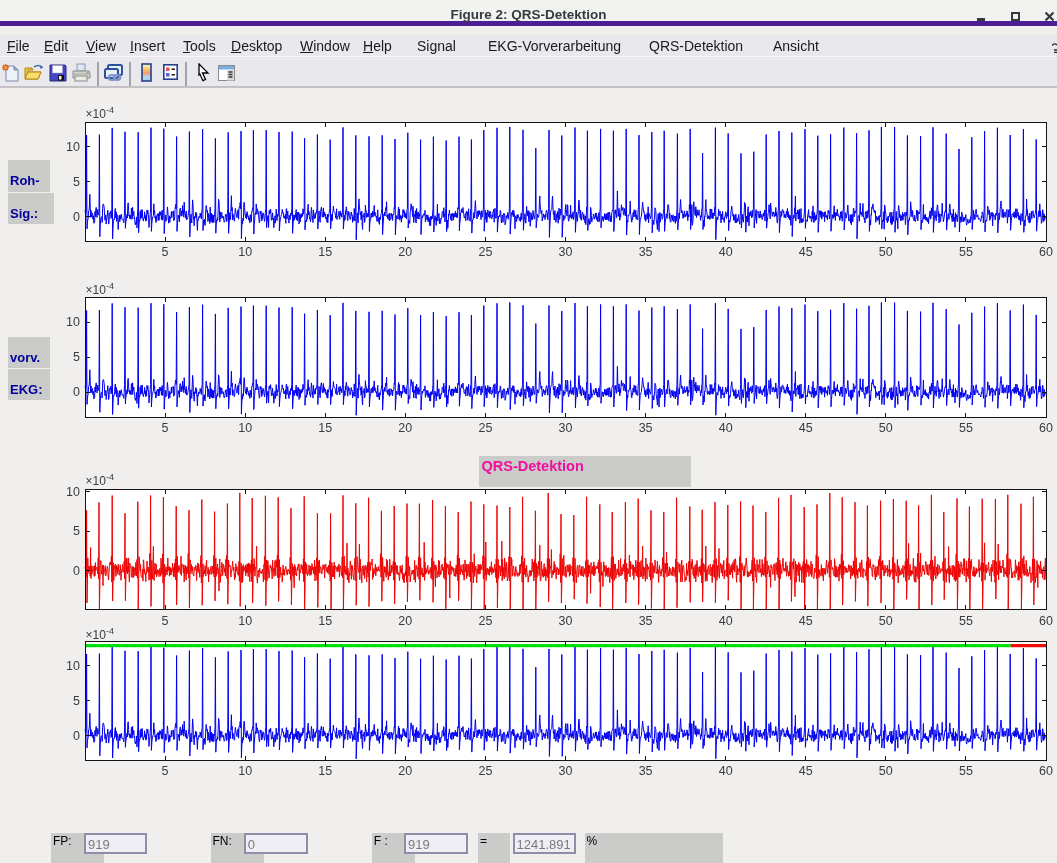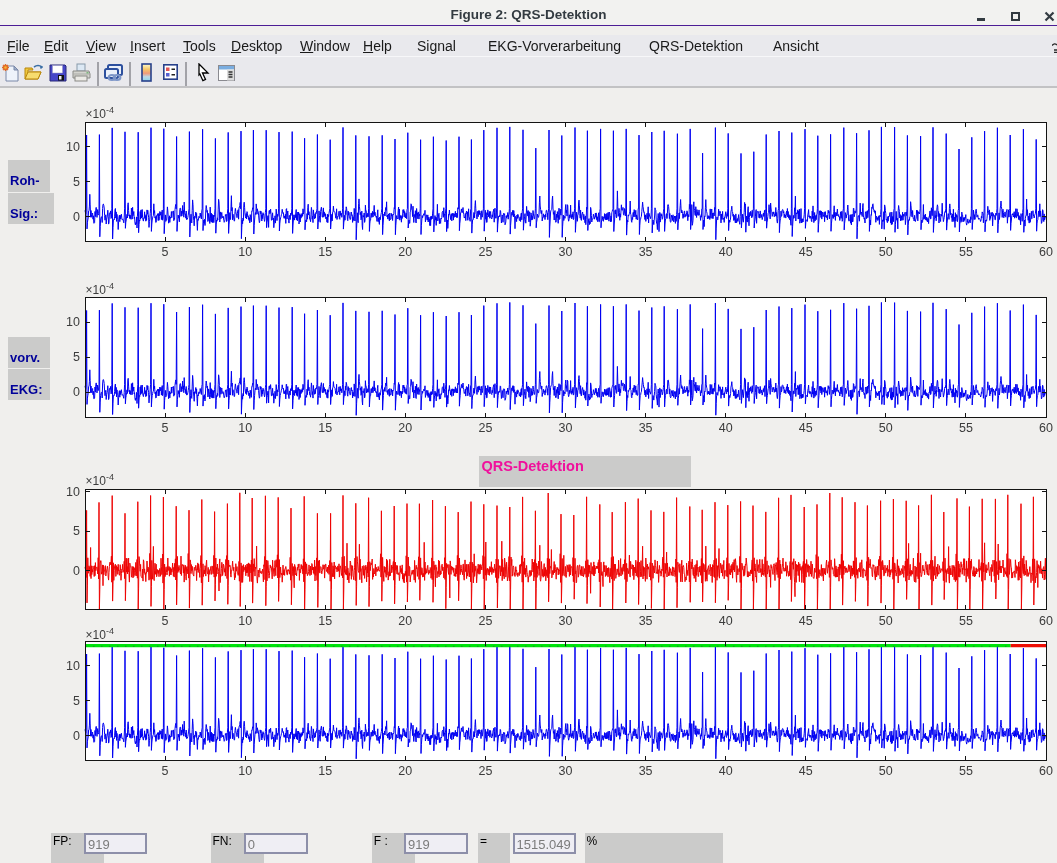--- a/index.html
+++ b/index.html
@@ -4,21 +4,21 @@
 body{width:1057px;height:863px;position:relative;overflow:hidden;background:#f0efed;font-family:"Liberation Sans",sans-serif}
 .abs{position:absolute}
 .glab{position:absolute;background:#cbcbca;color:#00009a;font-weight:bold;font-size:13px;padding:13px 0 0 2px}
 .inp{position:absolute;height:21px;background:#efeef4;border:2px solid #8d8fa9;color:#7b7b7b;font-size:13px;padding:2.5px 0 0 2px}
 .blab{position:absolute;background:#cbcbca;color:#000;font-size:12px;padding:1.5px 0 0 2px}
 .menu{position:absolute;top:0;height:22px;line-height:22px;font-size:14px;color:#1a1a1a}
 .menu u{text-decoration:underline}
 </style></head>
 <body>
 
-<div class="abs" style="left:0;top:0;width:1057px;height:26px;background:#f2f2f0;border-bottom:1px solid #4c1d95">
+<div class="abs" style="left:0;top:0;width:1057px;height:26px;background:#f2f2f0;border-bottom:5px solid #4c1d95">
  <div class="abs" style="width:100%;text-align:center;top:7px;font-size:13.5px;font-weight:bold;color:#333b41">Figure 2: QRS-Detektion</div>
  <div class="abs" style="left:977px;top:18px;width:8px;height:2.5px;background:#333b41"></div>
  <div class="abs" style="left:1011px;top:12px;width:9px;height:9px;border:2px solid #333b41"></div>
  <svg class="abs" style="left:1044px;top:11px" width="11" height="11">
       <path d="M1.5 1.5L9.5 9.5M9.5 1.5L1.5 9.5" stroke="#333b41" stroke-width="2.2"></path>
     </svg>
 </div>
 
 <div class="abs" style="left:0;top:35px;width:1057px;height:21px;background:#e9e9ed">
  <span class="menu" style="left:7px"><u>F</u>ile</span>
@@ -201,12 +201,12 @@
 <div class="glab" style="left:479px;top:456px;width:211.5px;height:31px;color:#f0109c;font-size:14.5px;padding:2px 0 0 2.5px">QRS-Detektion</div>
 
 <div class="blab" style="left:51px;top:832.5px;width:53px;height:31px">FP:</div>
 <div class="blab" style="left:210.5px;top:832.5px;width:53px;height:31px">FN:</div>
 <div class="blab" style="left:371.8px;top:832.5px;width:43.5px;height:31px">F&nbsp;:</div>
 <div class="blab" style="left:478px;top:832.5px;width:32px;height:31px">=</div>
 <div class="blab" style="left:584.5px;top:832.5px;width:138px;height:31px">%</div>
 <div class="inp" style="left:84px;top:832.5px;width:63px">919</div>
 <div class="inp" style="left:243.7px;top:832.5px;width:64px">0</div>
 <div class="inp" style="left:404px;top:832.5px;width:64px">919</div>
-<div class="inp" style="left:512.5px;top:832.5px;width:63px">1515.049</div>
+<div class="inp" style="left:512.5px;top:832.5px;width:63px">1241.891</div>
 </body></html>

